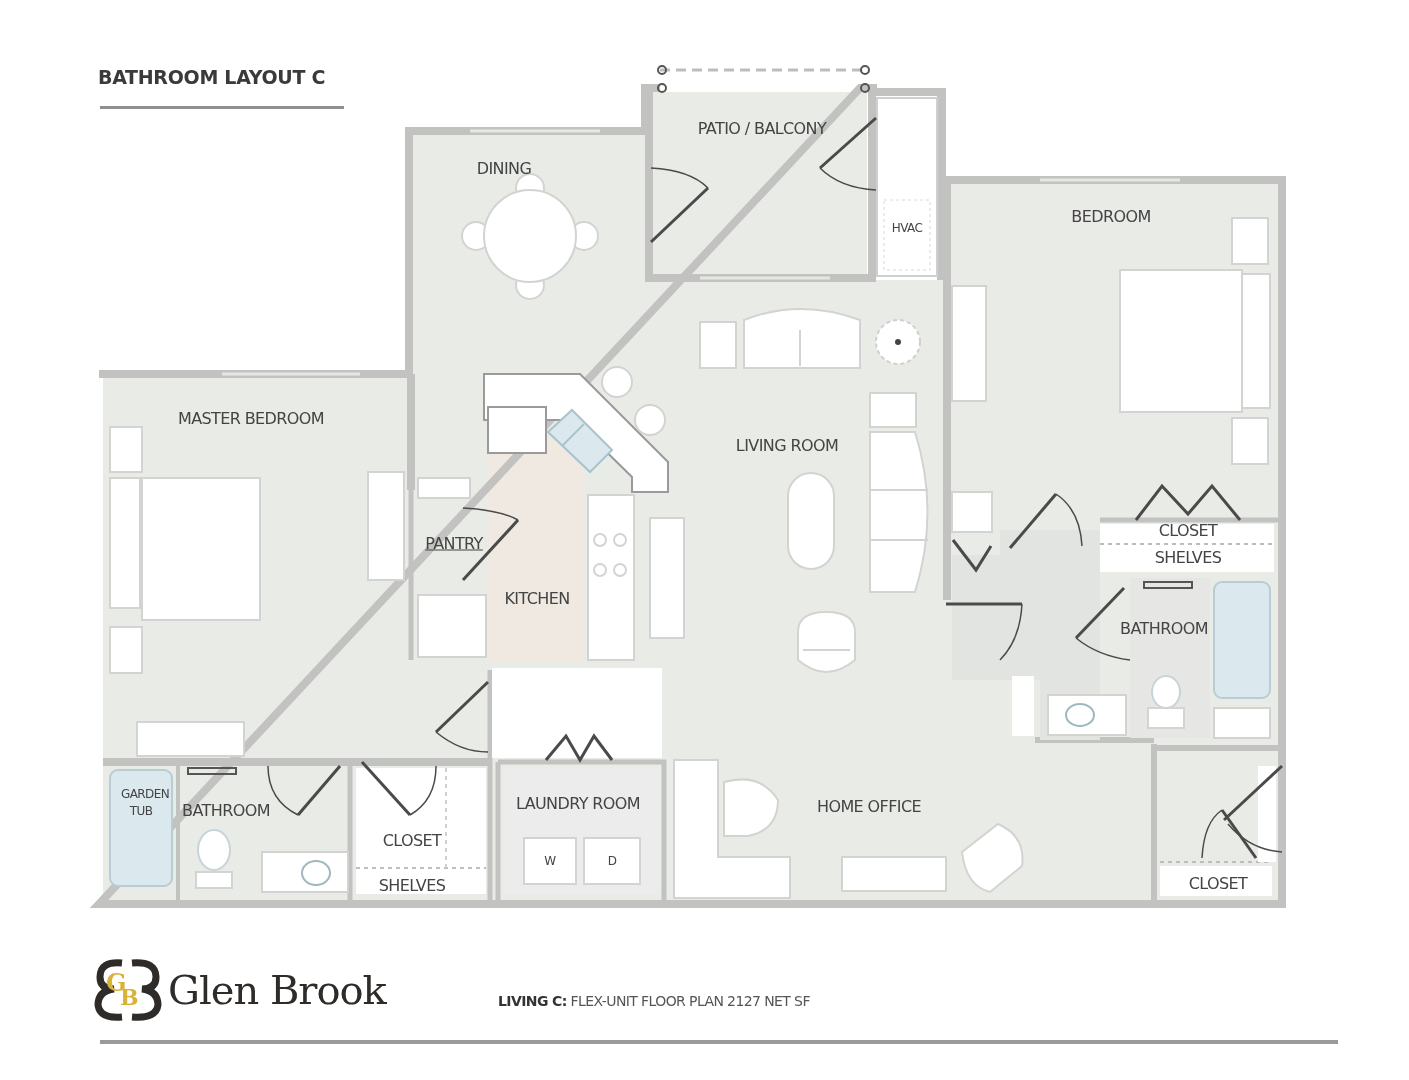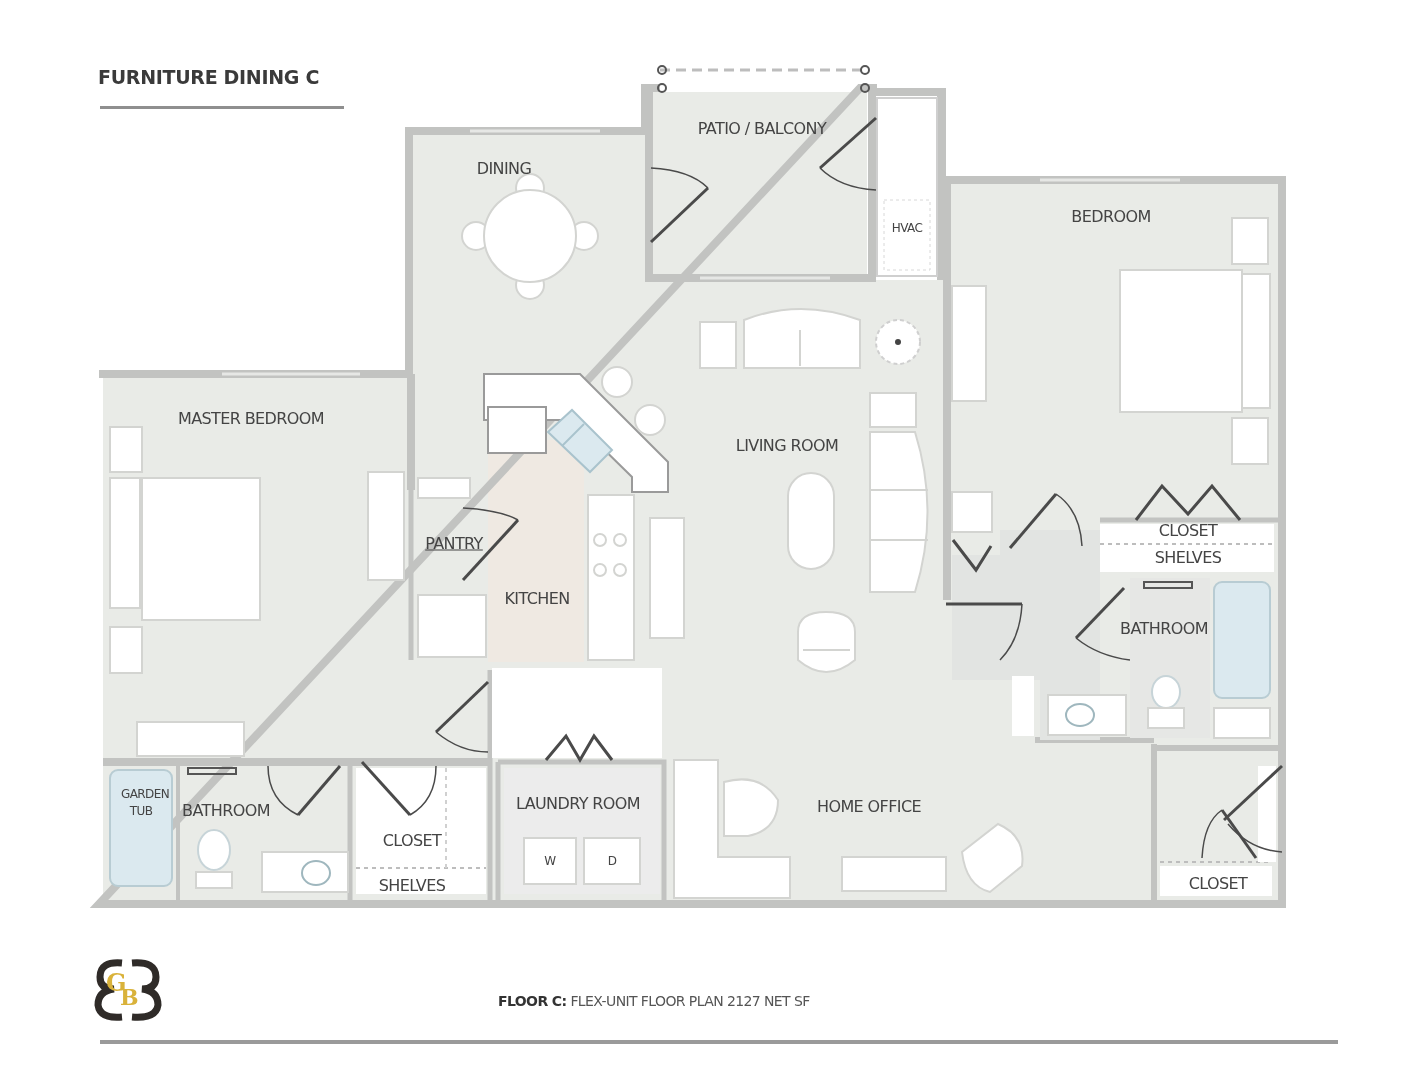--- a/index.html
+++ b/index.html
@@ -15,21 +15,21 @@
   .brand-name { font-family: "DejaVu Serif", serif; font-size: 40px; color: #2f2b28; letter-spacing: -1px; margin-left: 4px; }
   .caption { position: absolute; left: 498px; top: 993px; font-family: "DejaVu Sans", sans-serif; font-size: 14px; color: #555; letter-spacing: -0.6px; white-space: nowrap; }
   .caption b { color: #333; }
   .footer-rule { position: absolute; left: 100px; top: 1040px; width: 1238px; height: 4px; background: #9a9a9a; }
 </style>
 </head>
 <body>
 
 <div class="stage">
 
-  <div class="title">FURNITURE DINING C</div>
+  <div class="title">BATHROOM LAYOUT C</div>
   <div class="title-rule"></div>
 
   <svg width="1409" height="1080" viewBox="0 0 1409 1080">
     <g fill="#e9ebe7">
 
       <rect x="103" y="378" width="310" height="522"></rect>
 
       <rect x="413" y="135" width="236" height="765"></rect>
 
       <rect x="649" y="92" width="218" height="186"></rect>
@@ -266,21 +266,22 @@
 
   <div class="brand">
     <div class="brand-mark">
       <svg width="72" height="70" viewBox="0 0 72 70">
         <path d="M30 8 Q8 6 8 22 Q8 34 22 34 Q6 36 6 50 Q8 64 30 62" fill="none" stroke="#2f2b28" stroke-width="7"></path>
         <path d="M40 8 Q64 6 64 22 Q64 34 50 34 Q66 36 66 50 Q64 64 40 62" fill="none" stroke="#2f2b28" stroke-width="7"></path>
         <text x="14" y="36" font-family="DejaVu Serif, serif" font-size="24" fill="#d9b23a" font-weight="bold">G</text>
         <text x="28" y="50" font-family="DejaVu Serif, serif" font-size="22" fill="#d9b23a" font-weight="bold">B</text>
       </svg>
     </div>
+    <span class="brand-name">Glen Brook</span>
   </div>
 
   <div class="caption">
-    <b>FLOOR C:</b>
+    <b>LIVING C:</b>
     <span>FLEX-UNIT FLOOR PLAN 2127 NET SF</span>
   </div>
 
   <div class="footer-rule"></div>
 </div>
 
 </body></html>

